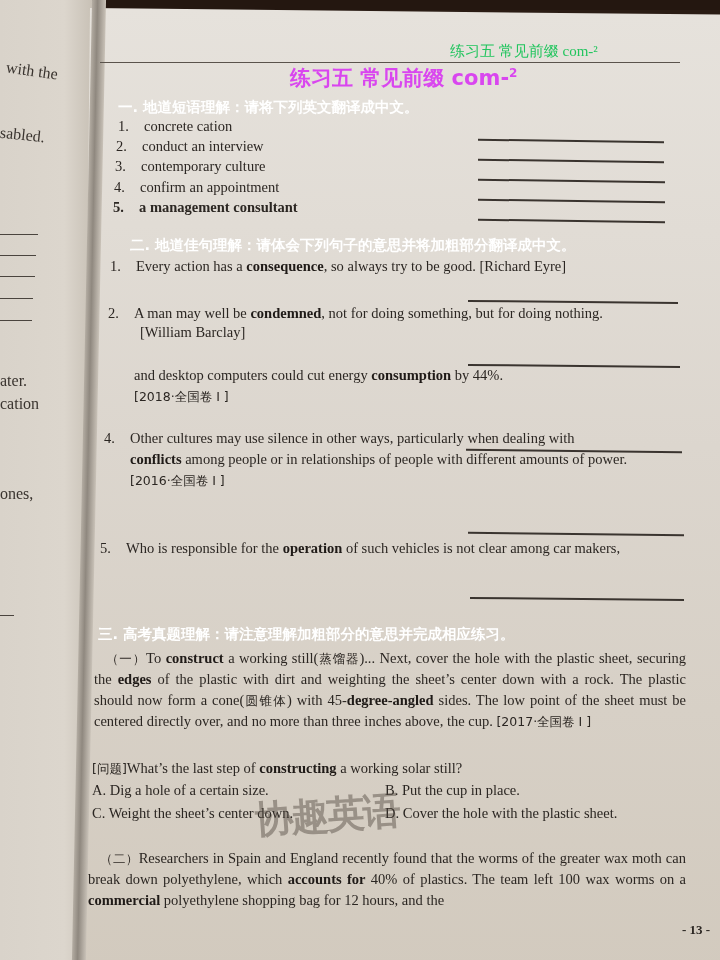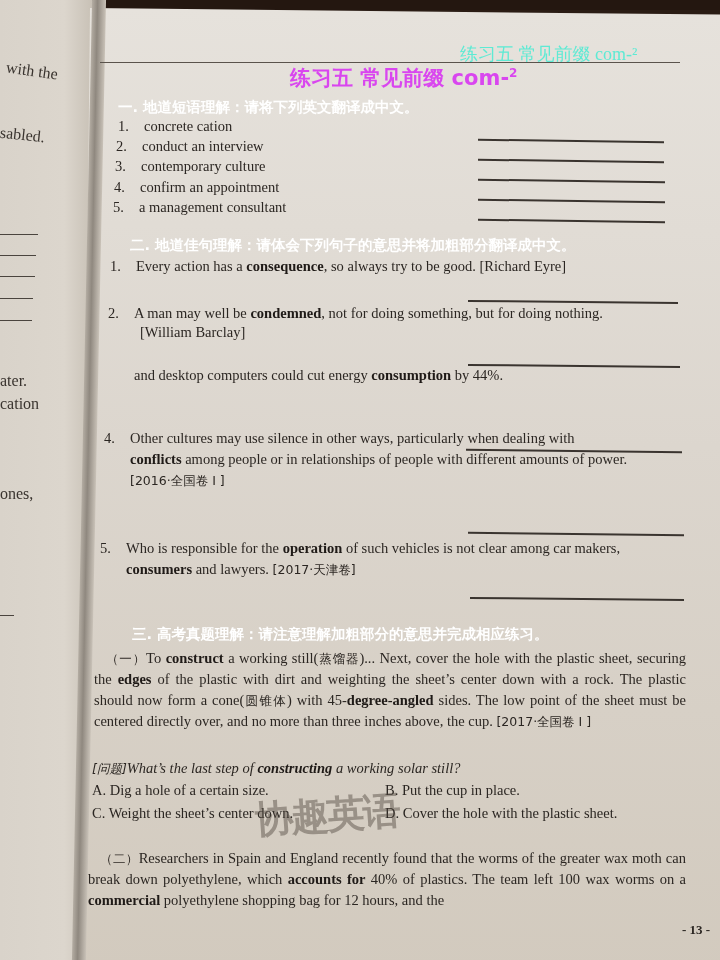--- a/index.html
+++ b/index.html
@@ -21,21 +21,21 @@
     background:linear-gradient(90deg,#b4ada3,#8f887f 40%,#c9c2b8);
     transform:skewX(-1.2deg);
   }
   .right-page {
     position:absolute; left:90px; top:8px; width:640px; height:960px;
     background:linear-gradient(180deg,#e6e2dc 0%,#dcd6ce 45%,#d2cabe 100%);
     transform:rotate(0.6deg); transform-origin:0 0;
   }
   .top-edge { position:absolute; left:0; top:0; width:720px; height:10px; background:#241710; }
   .running-head {
-    position:absolute; left:460px; top:42px; font-size:18px; color:#5eead4; white-space:nowrap;
+    position:absolute; left:450px; top:42px; font-size:15px; color:#22c55e; white-space:nowrap;
   }
   .running-rule { position:absolute; left:100px; top:62px; width:580px; height:1px; background:#5a534c; }
   .title {
     position:absolute; left:290px; top:64px; font-size:21px; font-weight:bold; color:#d946ef;
     font-family:"DejaVu Sans", sans-serif; white-space:nowrap;
   }
   .title sup { font-size:12px; }
   .sec-head {
     position:absolute; font-family:"DejaVu Sans", sans-serif; font-size:14.5px; font-weight:bold;
     color:#ffffff; white-space:nowrap;
@@ -79,61 +79,61 @@
 
 <span class="running-head">练习五  常见前缀 com-²</span>
 <div class="running-rule"></div>
 <div class="title"><span>练习五  常见前缀 com-</span><sup>2</sup></div>
 
 <div class="sec-head" style="left:118px;top:98px;">一. 地道短语理解：请将下列英文翻译成中文。</div>
 <div class="item" style="left:118px;top:118px;"><span class="num">1.</span><span>concrete cation</span></div>
 <div class="item" style="left:116px;top:138px;"><span class="num">2.</span><span>conduct an interview</span></div>
 <div class="item" style="left:115px;top:158px;"><span class="num">3.</span><span>contemporary culture</span></div>
 <div class="item" style="left:114px;top:179px;"><span class="num">4.</span><span>confirm an appointment</span></div>
-<div class="item" style="left:113px;top:199px;"><span class="num">5.</span><span>a management consultant</span></div>
+<div class="item" style="left:113px;top:199px;font-weight:bold;"><span class="num">5.</span><span>a management consultant</span></div>
 <div class="blank" style="left:478px;top:140px;width:186px;transform:rotate(0.8deg);"></div>
 <div class="blank" style="left:478px;top:160px;width:186px;transform:rotate(0.8deg);"></div>
 <div class="blank" style="left:478px;top:180px;width:187px;transform:rotate(0.8deg);"></div>
 <div class="blank" style="left:478px;top:200px;width:187px;transform:rotate(0.8deg);"></div>
 <div class="blank" style="left:478px;top:220px;width:187px;transform:rotate(0.8deg);"></div>
 
 <div class="sec-head" style="left:112px;top:236px;margin-left:18px;">二. 地道佳句理解：请体会下列句子的意思并将加粗部分翻译成中文。</div>
 
 <div class="item" style="left:110px;top:258px;"><span class="num">1.</span><span>Every action has a </span><b>consequence</b><span>, so always try to be good. [Richard Eyre]</span></div>
 <div class="blank" style="left:468px;top:301px;width:210px;transform:rotate(0.6deg);"></div>
 
 <div class="item" style="left:108px;top:305px;"><span class="num">2.</span><span>A man may well be </span><b>condemned</b><span>, not for doing something, but for doing nothing.</span></div>
 <div class="item" style="left:140px;top:324px;">[William Barclay]</div>
 <div class="blank" style="left:468px;top:365px;width:212px;transform:rotate(0.6deg);"></div>
 
 <div class="para" style="left:108px;top:365px;width:578px;">
   <div style="padding-left:26px;"><span>and desktop computers could cut energy </span><b>consumption</b><span> by 44%.</span></div>
+  <div style="padding-left:26px;" class="src">[2018·全国卷 I ]</div>
 </div>
 <div class="blank" style="left:466px;top:450px;width:216px;transform:rotate(0.6deg);"></div>
 
 <div class="para" style="left:104px;top:428px;width:582px;">
   <div><span class="num" style="display:inline-block;width:26px;">4.</span><span>Other cultures may use silence in other ways, particularly when dealing with</span></div>
   <div style="padding-left:26px;"><b>conflicts</b><span> among people or in relationships of people with different amounts of power.</span></div>
   <div style="padding-left:26px;" class="src">[2016·全国卷 I ]</div>
 </div>
 <div class="blank" style="left:468px;top:533px;width:216px;transform:rotate(0.6deg);"></div>
 
 <div class="para" style="left:100px;top:538px;width:586px;">
   <div><span class="num" style="display:inline-block;width:26px;">5.</span><span>Who is responsible for the </span><b>operation</b><span> of such vehicles is not clear among car makers,</span></div>
-  <div style="padding-left:26px;"><b>consumers</b><span> and lawyers. </span><span class="src">[2017·天津卷]</span></div>
 </div>
 <div class="blank" style="left:470px;top:598px;width:214px;transform:rotate(0.6deg);"></div>
 
-<div class="sec-head" style="left:98px;top:625px;margin-left:34px;">三. 高考真题理解：请注意理解加粗部分的意思并完成相应练习。</div>
+<div class="sec-head" style="left:98px;top:625px;">三. 高考真题理解：请注意理解加粗部分的意思并完成相应练习。</div>
 
 <div class="para" style="left:94px;top:648px;width:592px;">
   <span class="cn" style="padding-left:12px;">（一）</span><span>To </span><b>construct</b><span> a working still(</span><span class="cn">蒸馏器</span><span>)... Next, cover the hole with the plastic sheet, securing the </span><b>edges</b><span> of the plastic with dirt and weighting the sheet’s center down with a rock. The plastic should now form a cone(</span><span class="cn">圆锥体</span><span>) with 45-</span><b>degree-angled</b><span> sides. The low point of the sheet must be centered directly over, and no more than three inches above, the cup. </span><span class="src">[2017·全国卷 I ]</span>
 </div>
 
-<div class="item" style="left:92px;top:760px;font-style:italic;"><span class="src">[问题]</span><span>What’s the last step of </span><b>constructing</b><span> a working solar still?</span></div>
+<div class="item" style="left:92px;top:760px;"><span class="src">[问题]</span><span>What’s the last step of </span><b>constructing</b><span> a working solar still?</span></div>
 <div class="opt" style="left:92px;top:782px;">A. Dig a hole of a certain size.</div>
 <div class="opt" style="left:385px;top:782px;">B. Put the cup in place.</div>
 <div class="opt" style="left:92px;top:805px;">C. Weight the sheet’s center down.</div>
 <div class="opt" style="left:385px;top:805px;">D. Cover the hole with the plastic sheet.</div>
 
 <div class="watermark">协趣英语</div>
 
 <div class="para" style="left:88px;top:848px;width:598px;">
   <span class="cn" style="padding-left:12px;">（二）</span><span>Researchers in Spain and England recently found that the worms of the greater wax moth can break down polyethylene, which </span><b>accounts for</b><span> 40% of plastics. The team left 100 wax worms on a </span><b>commercial</b><span> polyethylene shopping bag for 12 hours, and the</span>
 </div>

